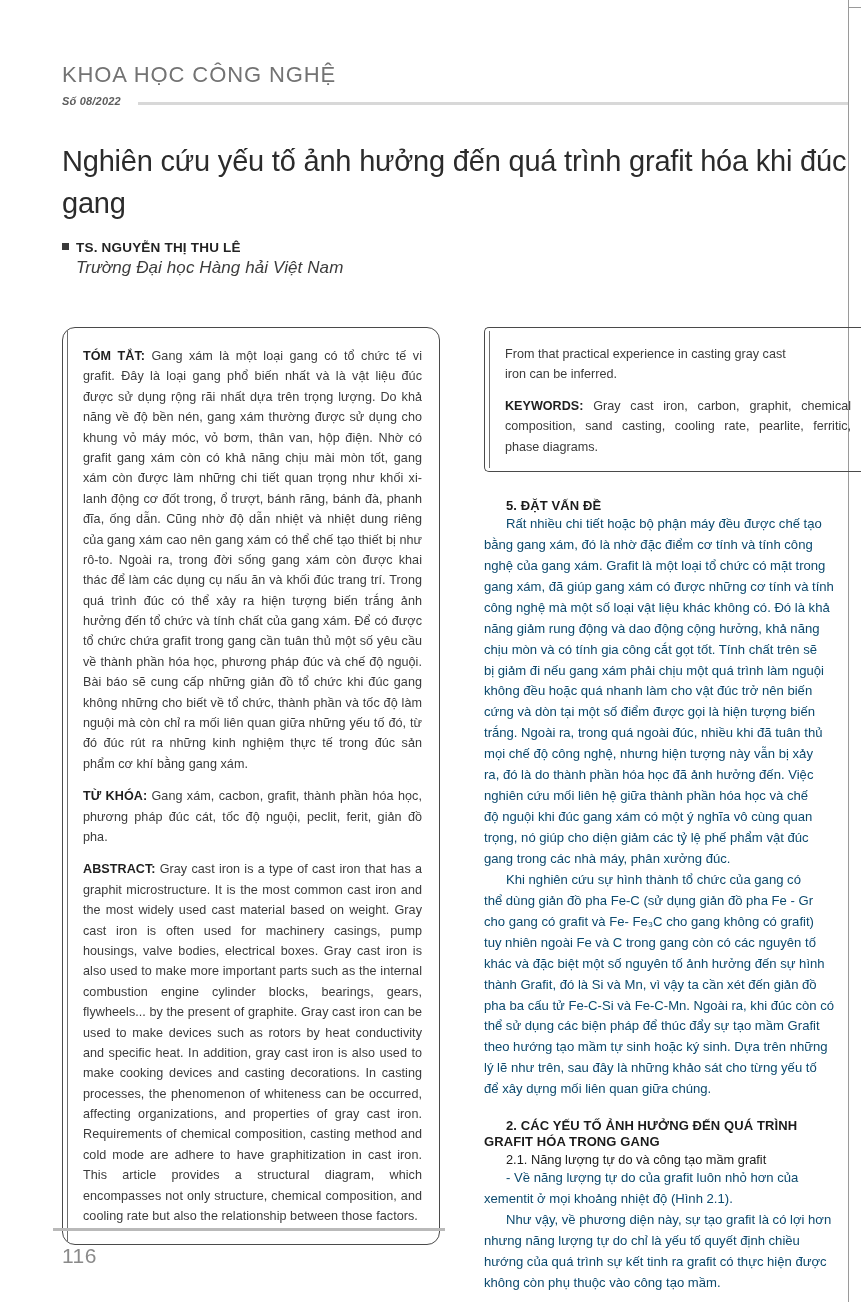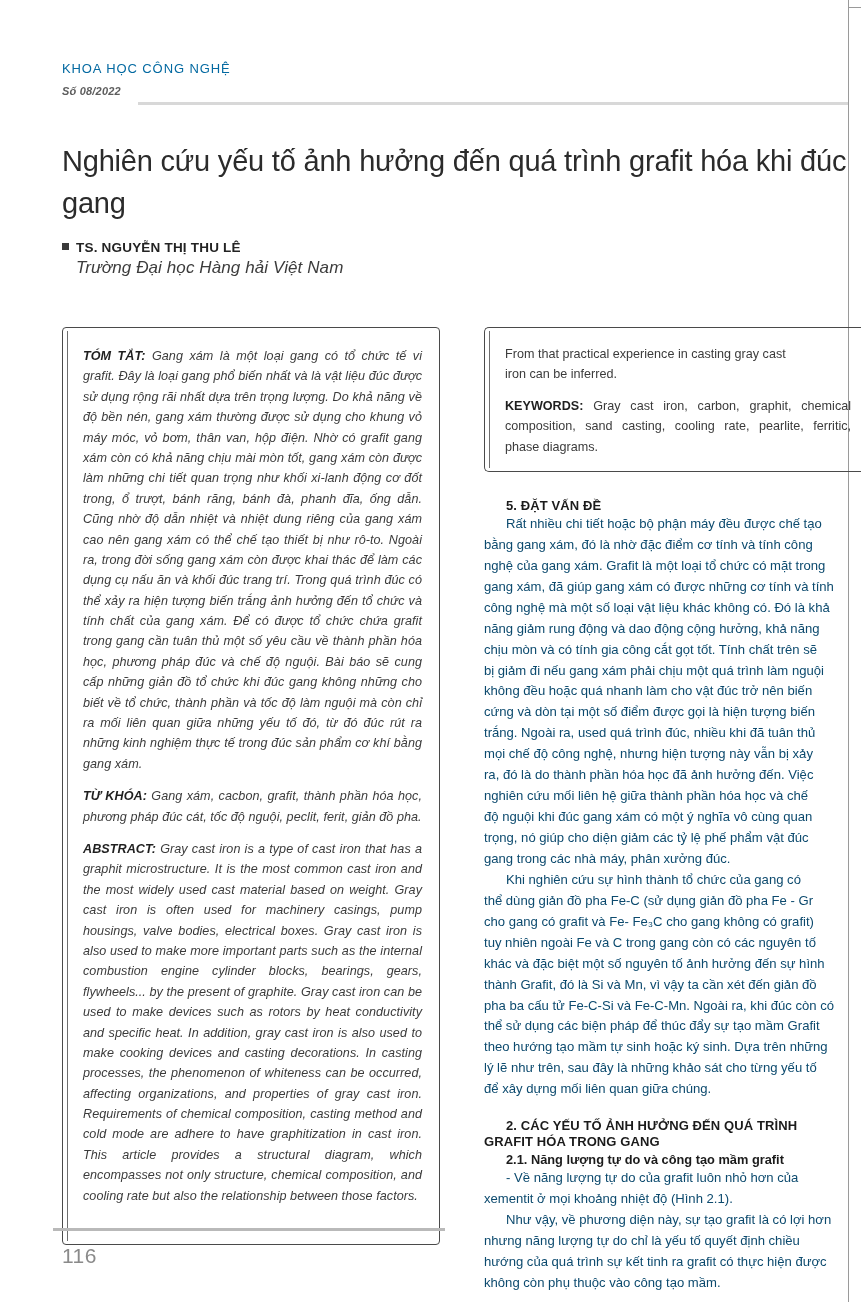--- a/index.html
+++ b/index.html
@@ -39,23 +39,23 @@
   }
 
   
   .masthead {
     position: absolute;
     left: 62px;
     top: 62px;
     width: 740px;
   }
   .masthead-title {
-    font-size: 13px;
+    font-size: 22px;
     letter-spacing: 0.9px;
-    color: #0369a1;
+    color: #737373;
     font-weight: 400;
     line-height: 1.15;
     white-space: nowrap;
   }
   .masthead-issue {
     margin-top: 8px;
     font-size: 11px;
     font-weight: 700;
     letter-spacing: 0.2px;
     color: #5d5d5d;
@@ -127,23 +127,22 @@
     width: 378px;
     height: 918px;
     box-sizing: border-box;
   }
   .abstract-box {
     position: relative;
     width: 100%;
     height: 100%;
     box-sizing: border-box;
     border: 1.4px solid #4a4a4a;
-    border-radius: 4px;
+    border-radius: 13px;
     padding: 18px 17px 18px 20px;
-    font-style: italic;
   }
   
   .abstract-box::before {
     content: "";
     position: absolute;
     left: 4px;
     top: 3px;
     bottom: 3px;
     width: 1px;
     background: #6e6e6e;
@@ -208,21 +207,21 @@
     font-weight: 700;
     color: #1b1b1b;
     margin: 0 0 1px 0;
     letter-spacing: 0.1px;
     padding-left: 22px;
     white-space: nowrap;
   }
   .section-heading.flush { padding-left: 0; }
   .subsection-heading {
     font-size: 12.8px;
-    font-weight: 700;
+    font-weight: 400;
     color: #1b1b1b;
     margin: 3px 0 1px 0;
     padding-left: 22px;
     white-space: nowrap;
   }
   .body-par {
     margin: 0;
     font-size: 13.1px;
     line-height: 1.6;
     color: #0c4a6e;
@@ -299,21 +298,21 @@
       <div class="body-par">Rất nhiều chi tiết hoặc bộ phận máy đều được chế tạo</div>
       <div class="body-par noind">bằng gang xám, đó là nhờ đặc điểm cơ tính và tính công</div>
       <div class="body-par noind">nghệ của gang xám. Grafit là một loại tổ chức có mặt trong</div>
       <div class="body-par noind">gang xám, đã giúp gang xám có được những cơ tính và tính</div>
       <div class="body-par noind">công nghệ mà một số loại vật liệu khác không có. Đó là khả</div>
       <div class="body-par noind">năng giảm rung động và dao động cộng hưởng, khả năng</div>
       <div class="body-par noind">chịu mòn và có tính gia công cắt gọt tốt. Tính chất trên sẽ</div>
       <div class="body-par noind">bị giảm đi nếu gang xám phải chịu một quá trình làm nguội</div>
       <div class="body-par noind">không đều hoặc quá nhanh làm cho vật đúc trở nên biến</div>
       <div class="body-par noind">cứng và dòn tại một số điểm được gọi là hiện tượng biến</div>
-      <div class="body-par noind">trắng. Ngoài ra, used quá trình đúc, nhiều khi đã tuân thủ</div>
+      <div class="body-par noind">trắng. Ngoài ra, trong quá ngoài đúc, nhiều khi đã tuân thủ</div>
       <div class="body-par noind">mọi chế độ công nghệ, nhưng hiện tượng này vẫn bị xảy</div>
       <div class="body-par noind">ra, đó là do thành phần hóa học đã ảnh hưởng đến. Việc</div>
       <div class="body-par noind">nghiên cứu mối liên hệ giữa thành phần hóa học và chế</div>
       <div class="body-par noind">độ nguội khi đúc gang xám có một ý nghĩa vô cùng quan</div>
       <div class="body-par noind">trọng, nó giúp cho diện giảm các tỷ lệ phế phẩm vật đúc</div>
       <div class="body-par noind">gang trong các nhà máy, phân xưởng đúc.</div>
 
       <div class="body-par">Khi nghiên cứu sự hình thành tổ chức của gang có</div>
       <div class="body-par noind">thể dùng giản đồ pha Fe-C (sử dụng giản đồ pha Fe - Gr</div>
       <div class="body-par noind">cho gang có grafit và Fe- Fe₃C cho gang không có grafit)</div>

